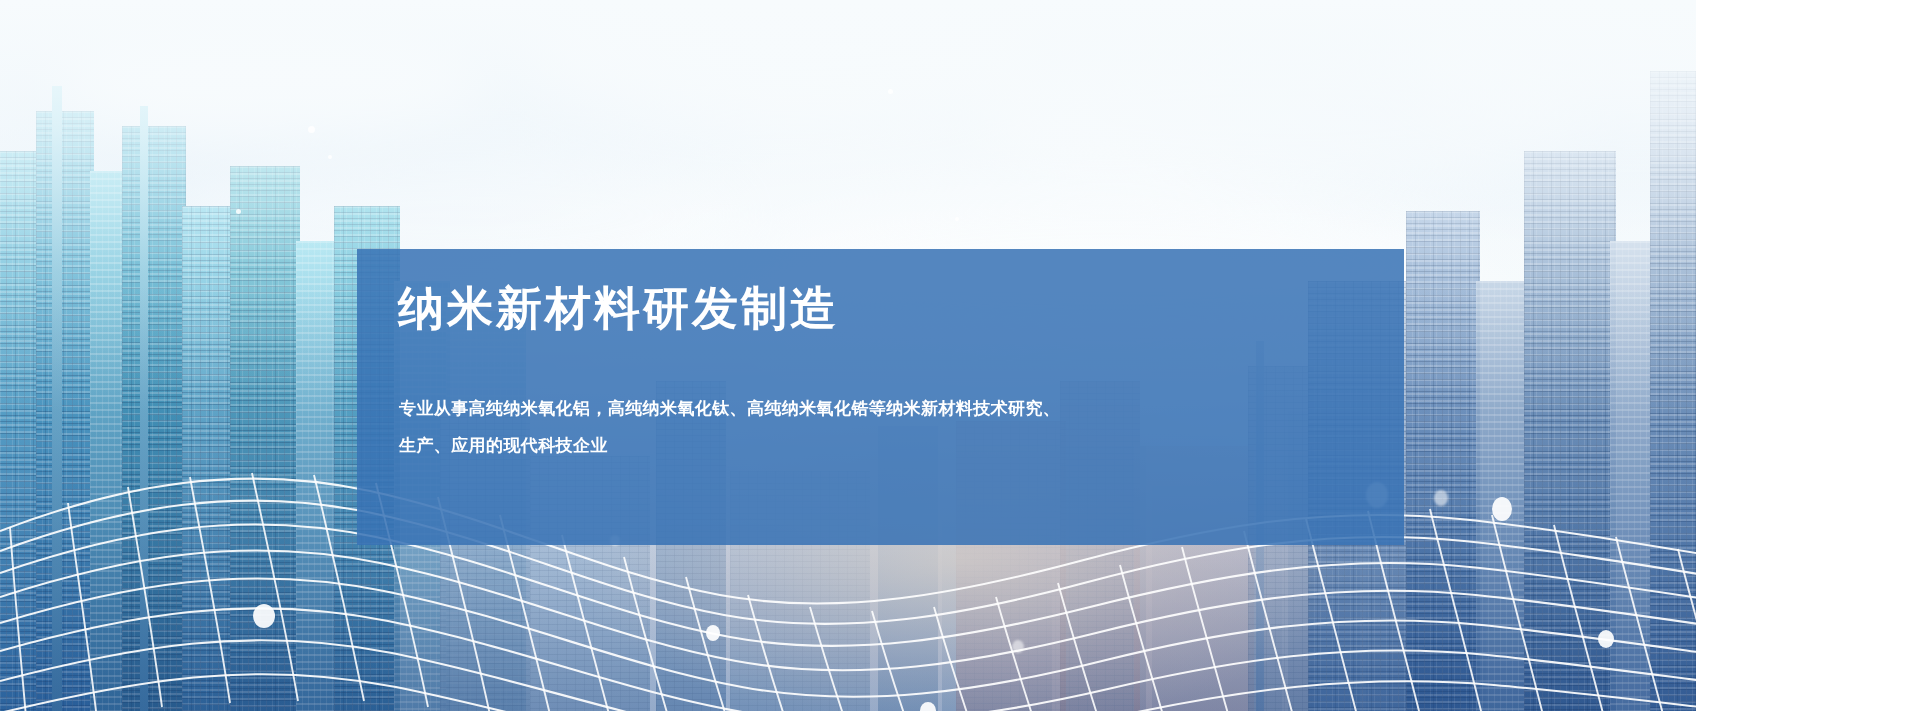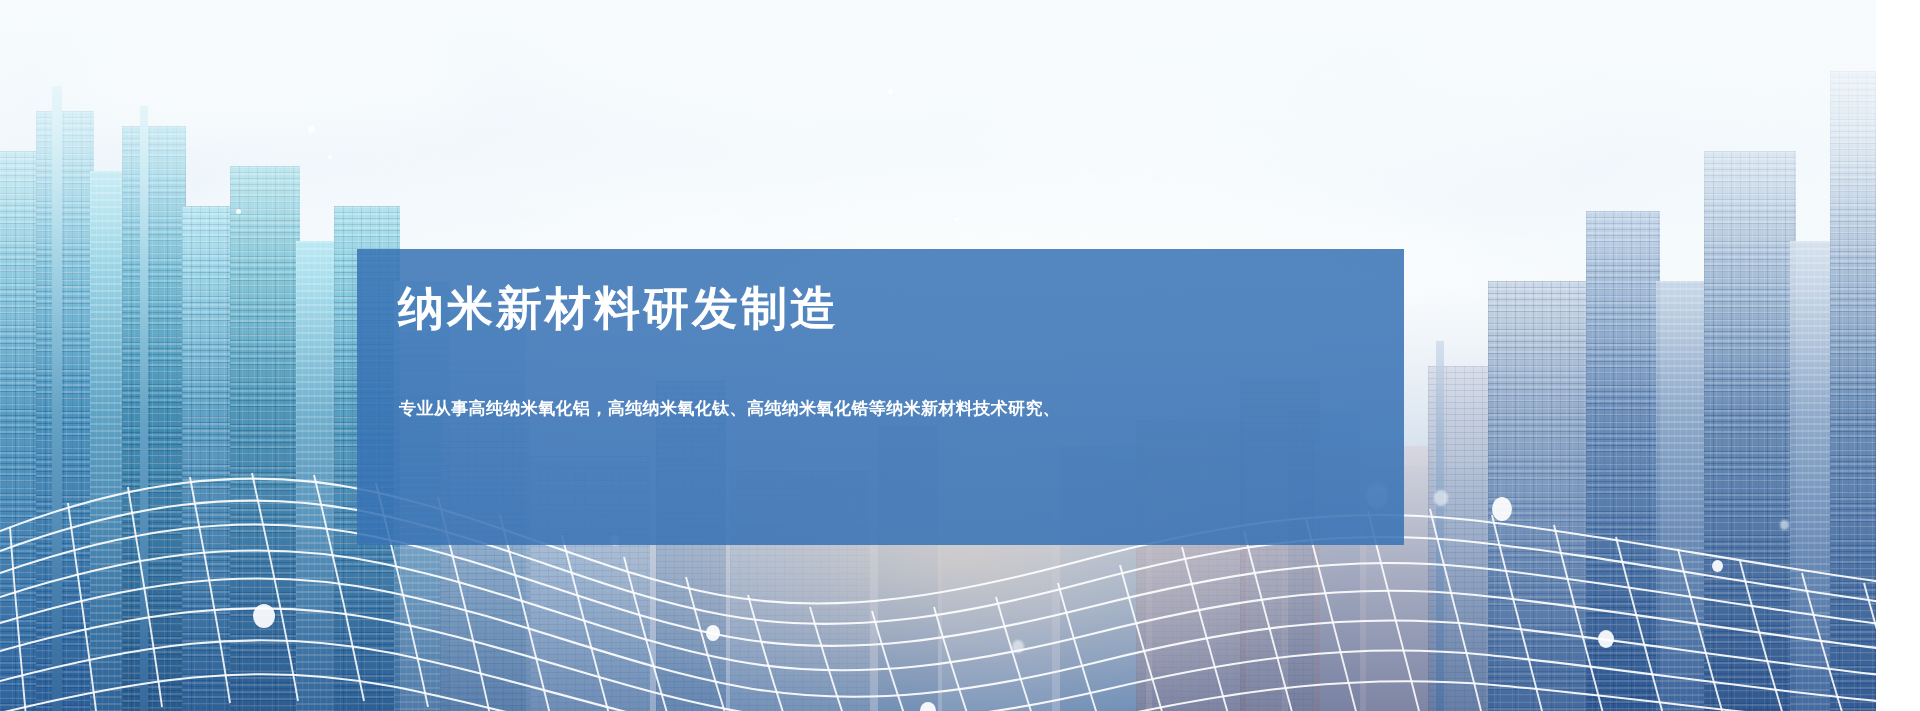--- a/index.html
+++ b/index.html
@@ -1,19 +1,19 @@
 <!DOCTYPE html>
 <html><head>
 <meta charset="utf-8">
 <style>
   html,body{margin:0;padding:0;background:#fff;}
   body{font-family:"Liberation Sans","DejaVu Sans",sans-serif;}
 
   #banner{
-    position:relative;width:1876px;height:711px;overflow:hidden;
+    position:relative;width:1696px;height:711px;overflow:hidden;
     background:#eef4fa;
   }
   .layer{position:absolute;inset:0;}
 
   
   #sky{
     background:
       radial-gradient(ellipse 700px 260px at 300px 120px, rgba(196,221,242,.55), rgba(196,221,242,0) 70%),
       radial-gradient(ellipse 600px 220px at 1500px 90px, rgba(200,224,243,.45), rgba(200,224,243,0) 70%),
       radial-gradient(ellipse 900px 300px at 1000px 330px, rgba(255,255,255,.85), rgba(255,255,255,0) 72%),
@@ -268,16 +268,17 @@
     <div class="dot soft" style="left:1012px;top:640px;width:12px;height:13px;"></div>
     <div class="dot" style="left:1712px;top:560px;width:11px;height:12px;"></div>
     <div class="dot soft" style="left:1780px;top:520px;width:9px;height:10px;"></div>
     <div class="dot soft" style="left:610px;top:535px;width:10px;height:11px;"></div>
   </div>
 
   <div id="panel">
     <div id="title">纳米新材料研发制造</div>
     <div id="subtitle">
       <div>专业从事高纯纳米氧化铝，高纯纳米氧化钛、高纯纳米氧化锆等纳米新材料技术研究、</div>
+      <div>生产、应用的现代科技企业</div>
     </div>
   </div>
 
 </div>
 
 </body></html>

